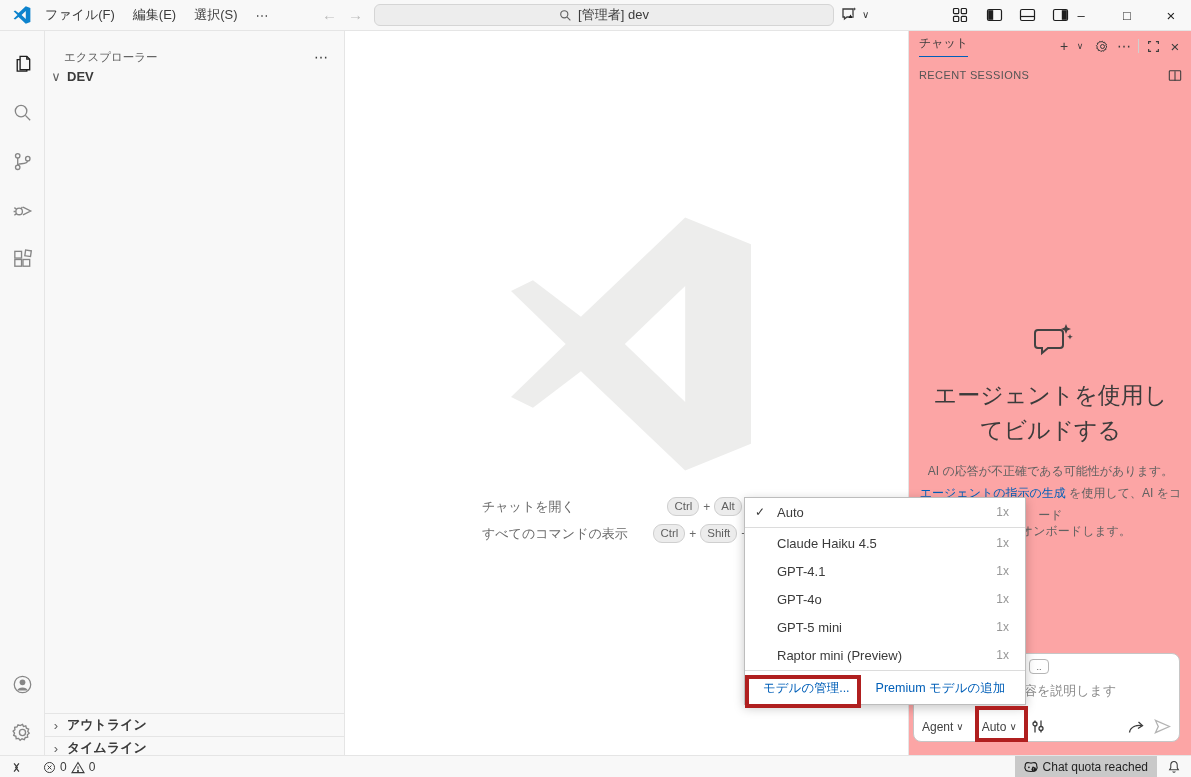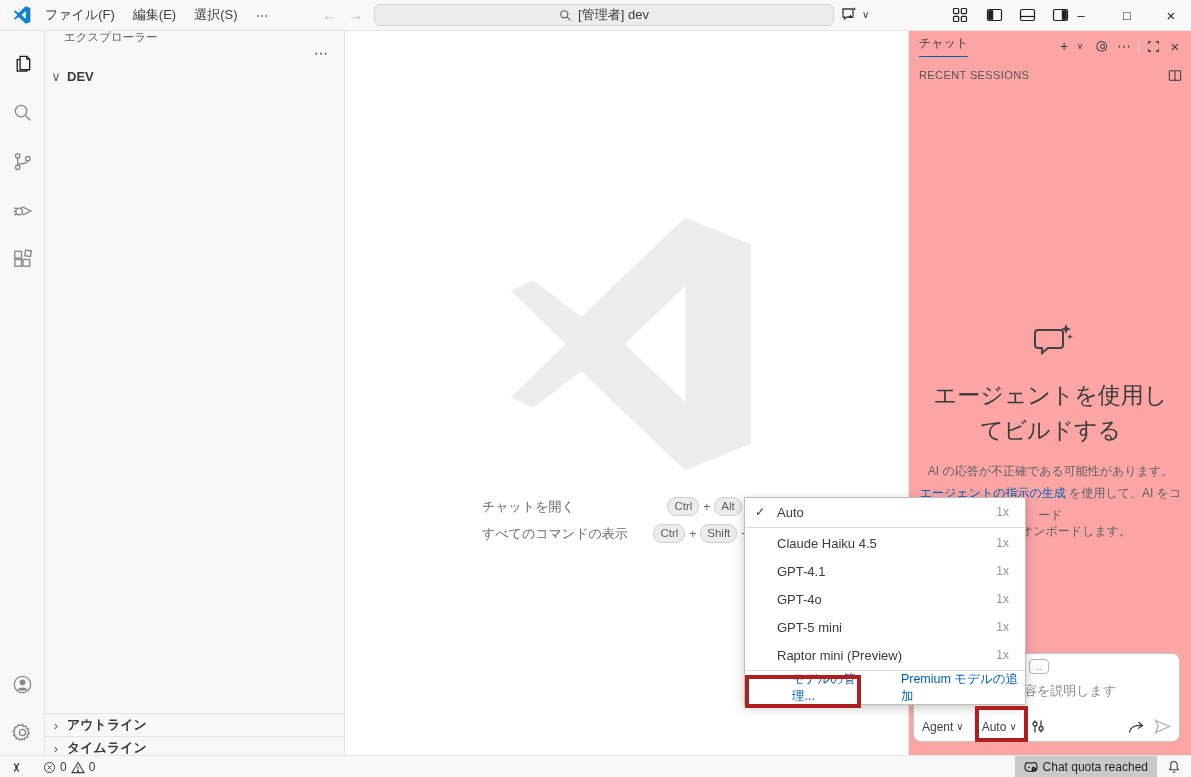--- a/index.html
+++ b/index.html
@@ -17,21 +17,21 @@
              display:flex;align-items:center;justify-content:center;font-size:13px;color:#3b3b3b;gap:6px;}
   .winbtn{width:46px;height:30px;display:flex;align-items:center;justify-content:center;font-size:13px;color:#1f1f1f;}
 
   
   .activitybar{left:0;top:30px;width:44px;height:725px;background:#f8f8f8;border-right:1px solid #e5e5e5;z-index:5;}
   .ab-icon{width:44px;height:44px;display:flex;align-items:center;justify-content:center;color:#868686;}
   .ab-icon.active{color:#1f1f1f;}
 
   
   .sidebar{left:44px;top:30px;width:300px;height:725px;background:#f8f8f8;border-right:1px solid #e5e5e5;z-index:4;}
-  .sb-header{height:35px;display:flex;align-items:flex-start;padding:0 16px 0 20px;font-size:11.5px;color:#616161;flex-direction:column;}
+  .sb-header{height:35px;display:flex;align-items:flex-end;padding:0 16px 0 20px;font-size:11.5px;color:#616161;}
   .sb-folder{height:22px;display:flex;align-items:center;padding-left:4px;font-size:13px;font-weight:bold;color:#3b3b3b;gap:3px;}
   .sb-pane{height:22px;display:flex;align-items:center;border-top:1px solid #e5e5e5;padding-left:4px;font-size:13px;font-weight:bold;color:#3b3b3b;gap:3px;}
   .chev{font-size:13px;color:#616161;width:16px;text-align:center;font-weight:normal;}
 
   
   .shortcut-row{display:flex;align-items:center;justify-content:space-between;width:292px;margin-bottom:8px;height:19px;}
   .shortcut-label{font-size:13px;color:#6a6a6a;white-space:nowrap;}
   .keys{display:flex;align-items:center;gap:4px;}
   kbd{display:inline-block;padding:1px 6px 2px 6px;background:#ececec;border:1px solid #cfcfcf;border-radius:9px;
       font-size:11.5px;color:#5f5f5f;font-family:"Liberation Sans",sans-serif;line-height:14px;}
@@ -49,21 +49,21 @@
   .pill{display:flex;align-items:center;gap:3px;font-size:12px;color:#424242;}
   .pill .v{font-size:10px;color:#424242;}
 
   
   .dropdown{left:744px;top:497px;width:280px;background:#ffffff;border:1px solid #bdbdbd;box-shadow:0 3px 10px rgba(0,0,0,.22);z-index:40;}
   .mp-item{display:flex;align-items:center;height:28px;padding:0 16px 0 10px;font-size:13px;color:#3b3b3b;}
   .mp-check{width:22px;font-size:12px;color:#3b3b3b;}
   .mp-label{flex:1;}
   .mp-mult{font-size:12px;color:#979797;}
   .mp-sep{height:1px;background:#dcdcdc;margin:1px 0;}
-  .mp-footer{display:flex;align-items:center;height:32px;padding-left:47px;gap:26px;font-size:12.5px;}
+  .mp-footer{display:flex;align-items:center;height:32px;padding-left:18px;gap:26px;font-size:12.5px;}
   .redbox{border:4px solid #b01f1f;z-index:50;pointer-events:none;}
 
   
   .statusbar{left:0;top:755px;width:1191px;height:22px;background:#f8f8f8;border-top:1px solid #e5e5e5;z-index:20;
              display:flex;align-items:center;font-size:12px;color:#3b3b3b;}
   .sb-item{display:flex;align-items:center;gap:4px;padding:0 6px;height:22px;}
   .quota-chip{display:flex;align-items:center;gap:5px;background:#c9c9c9;color:#1f1f1f;height:22px;padding:0 9px;font-size:12px;}
 </style>
 </head>
 <body>

